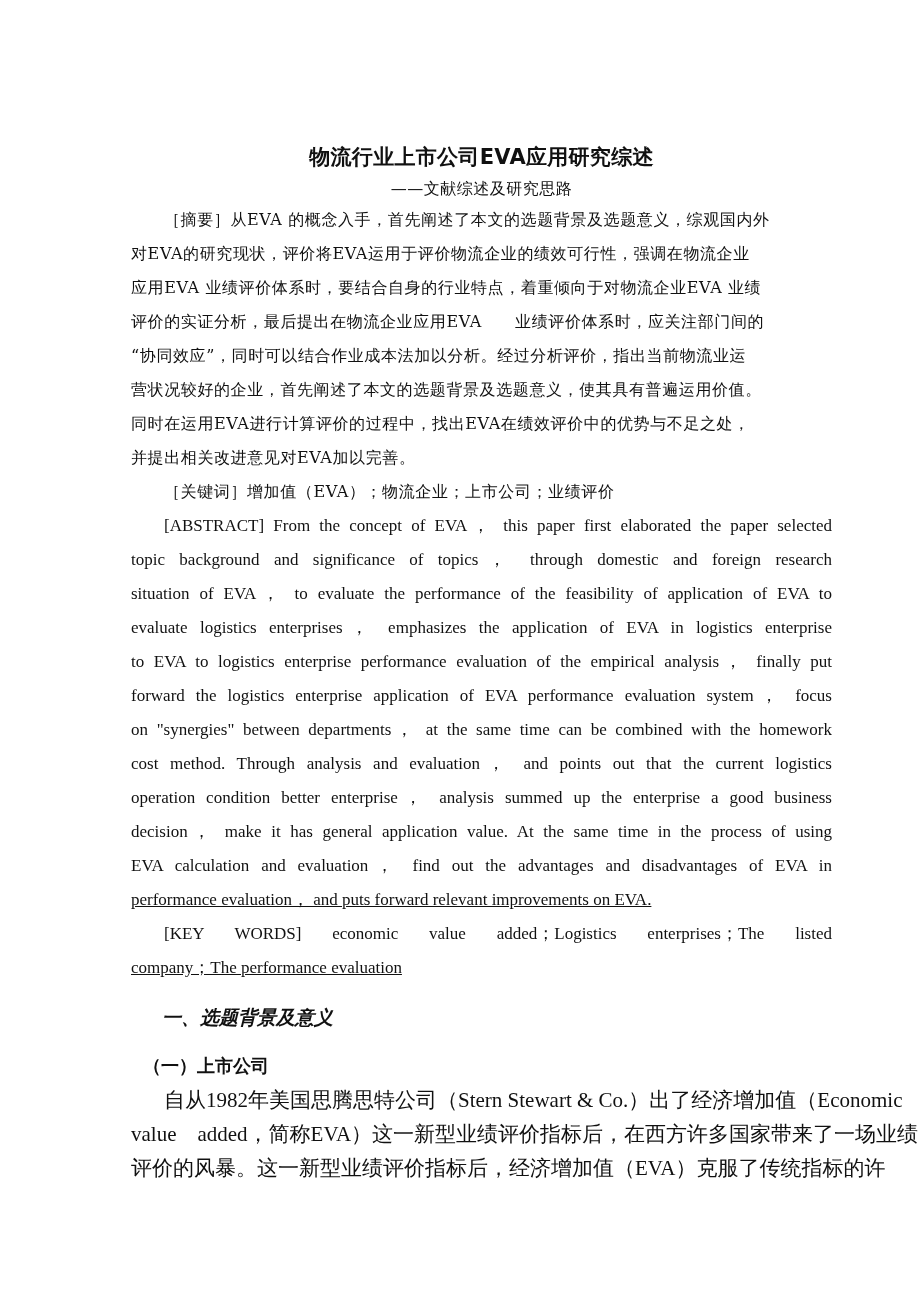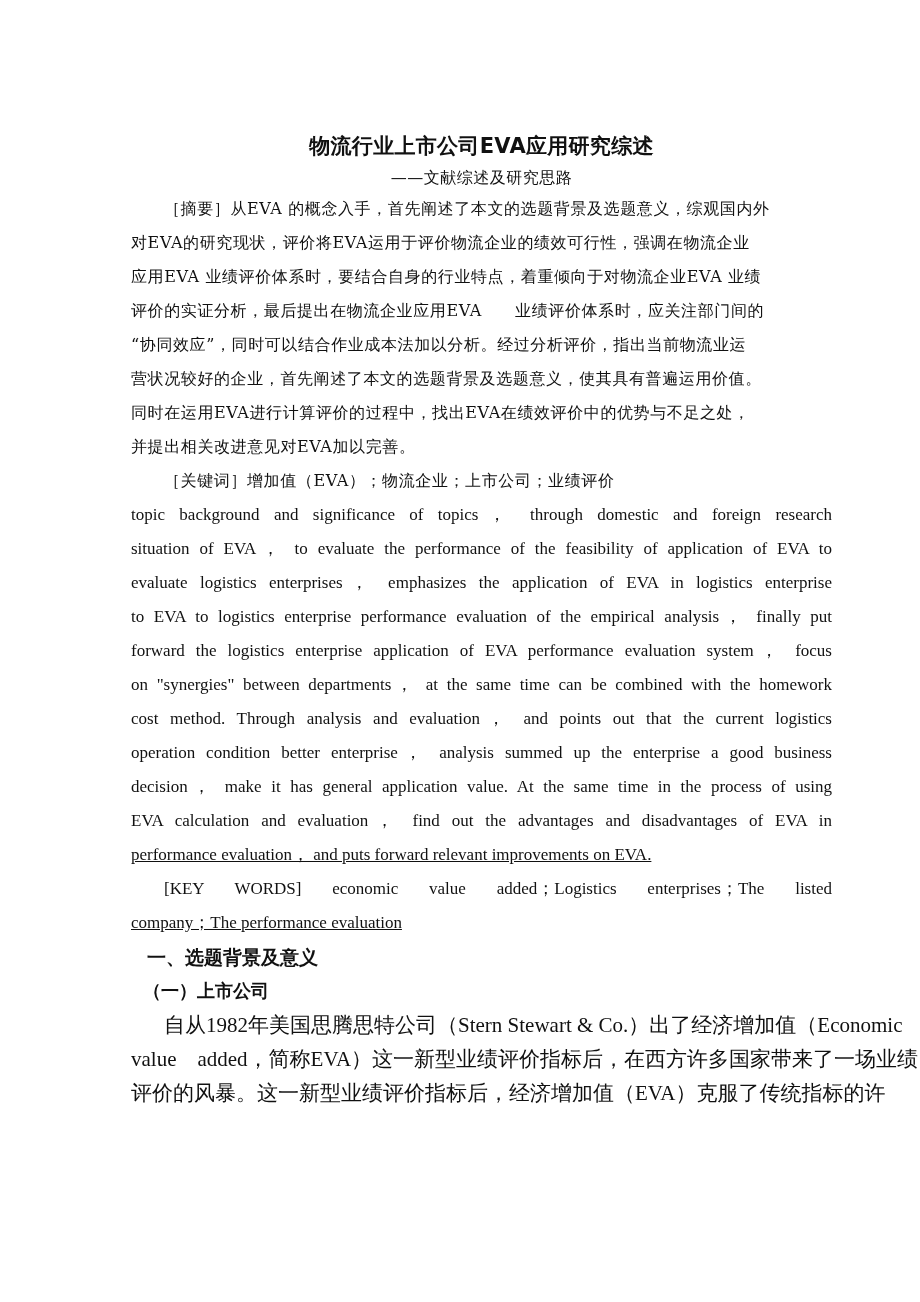--- a/index.html
+++ b/index.html
@@ -11,21 +11,21 @@
       width: 920px;
       height: 1302px;
       position: relative;
       overflow: hidden;
       color: #111111;
       font-family: "DejaVu Serif", "Liberation Serif", serif;
     }
     .page {
       position: absolute;
       left: 131px;
-      top: 128px;
+      top: 139px;
       width: 701px;
     }
     .title {
       text-align: center;
       font-family: "DejaVu Sans", "Liberation Sans", sans-serif;
       font-weight: bold;
       font-size: 21px;
       line-height: 36px;
       height: 36px;
       margin: 0;
@@ -70,22 +70,23 @@
     .para-en .line.last {
       text-align-last: left;
       text-decoration: underline;
     }
     .heading-1 {
       font-family: "DejaVu Sans", "Liberation Sans", sans-serif;
       font-weight: bold;
       font-size: 19px;
       line-height: 34px;
       height: 34px;
-      margin: 0;
+      margin: 15px;
       padding-left: 16px;
+      font-style: italic;
     }
     .heading-2 {
       font-family: "DejaVu Sans", "Liberation Sans", sans-serif;
       font-size: 18px;
       line-height: 34px;
       height: 34px;
       margin: 0;
       padding-left: 12px;
     }
     .para-body {
@@ -119,20 +120,21 @@
     <span class="line">营状况较好的企业，首先阐述了本文的选题背景及选题意义，使其具有普遍运用价值。</span>
     <span class="line">同时在运用EVA进行计算评价的过程中，找出EVA在绩效评价中的优势与不足之处，</span>
     <span class="line">并提出相关改进意见对EVA加以完善。</span>
   </div>
 
   <div class="para-cn">
     <span class="line indent">［关键词］增加值（EVA）；物流企业；上市公司；业绩评价</span>
   </div>
 
   <div class="para-en">
+    <span class="line indent">[ABSTRACT] From the concept of EVA，  this paper first elaborated the paper selected</span>
     <span class="line">topic background and significance of topics，  through domestic and foreign research</span>
     <span class="line">situation of EVA，  to evaluate the performance of the feasibility of application of EVA to</span>
     <span class="line">evaluate logistics enterprises，  emphasizes the application of EVA in logistics enterprise</span>
     <span class="line">to EVA to logistics enterprise performance evaluation of the empirical analysis，  finally put</span>
     <span class="line">forward the logistics enterprise application of EVA performance evaluation system，  focus</span>
     <span class="line">on "synergies" between departments，  at the same time can be combined with the homework</span>
     <span class="line">cost method.   Through analysis and evaluation，  and points out that the current logistics</span>
     <span class="line">operation condition better enterprise，  analysis summed up the enterprise a good business</span>
     <span class="line">decision，  make it has general application value.   At the same time in the process of using</span>
     <span class="line">EVA calculation and evaluation，  find out the advantages and disadvantages of EVA in</span>

